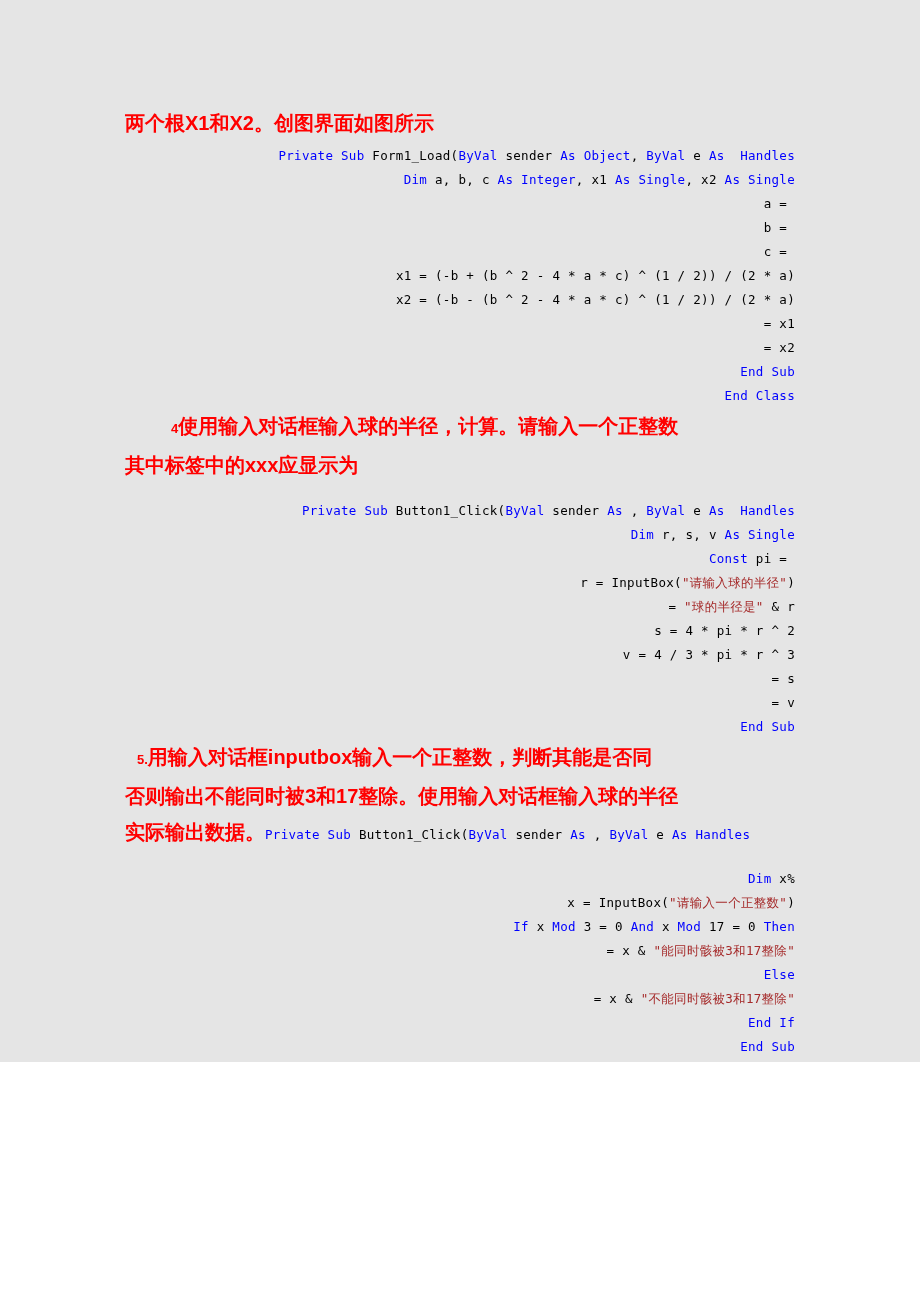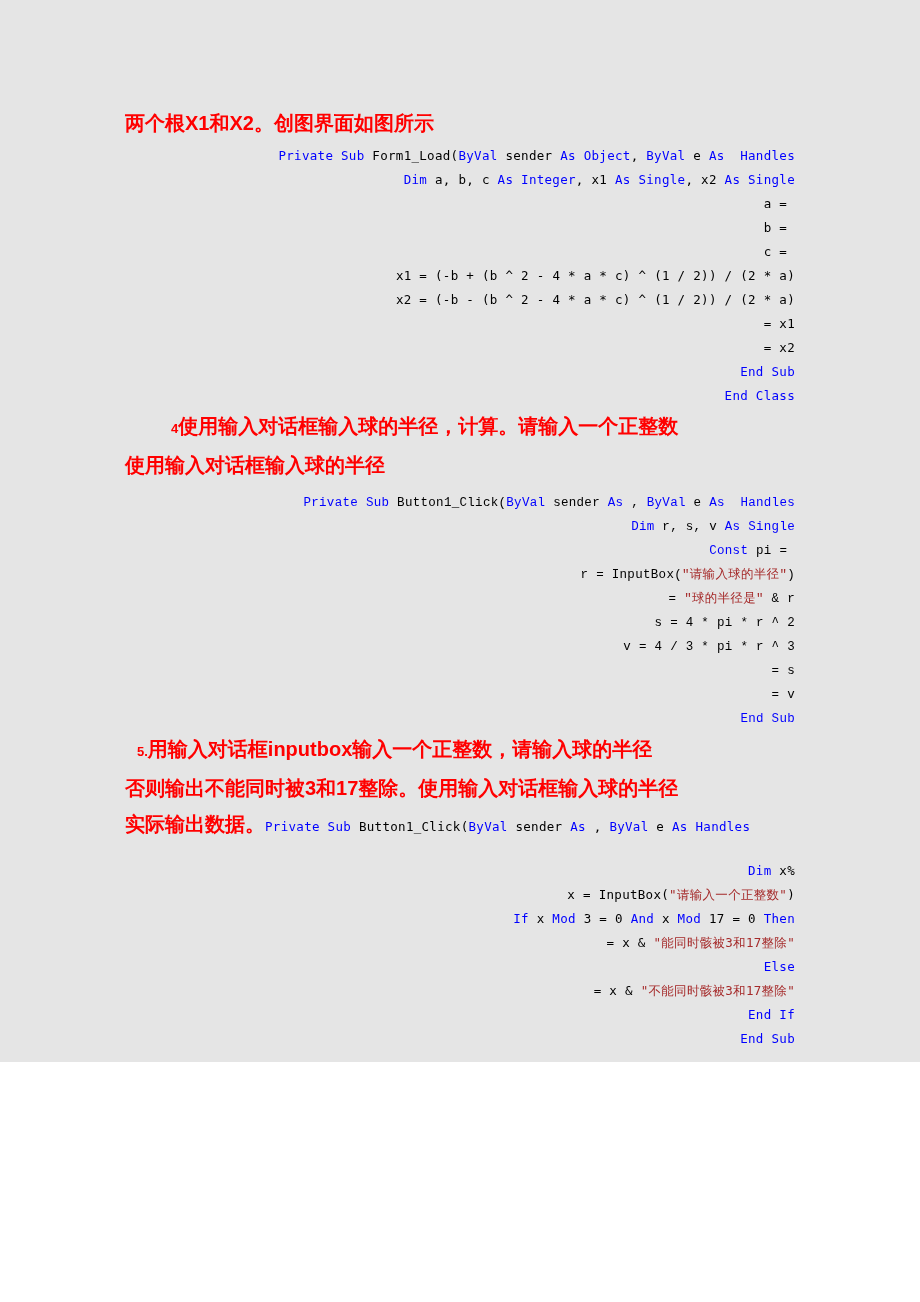--- a/index.html
+++ b/index.html
@@ -63,21 +63,21 @@
     color: #000000;
     white-space: pre;
     margin: 0;
     letter-spacing: 0.3px;
     text-align: right;
   }
   .code .kw { color: #0000ff; }
   .code .str { color: #a52a2a; }
   .code-block { margin: 0; padding: 0; }
   .cb1 { margin-top: 6px; }
-  .cb2 { margin-top: 8px; font-family: Liberation Mono, monospace; }
+  .cb2 { margin-top: 16px; }
   .cb3 { margin-top: 14px; }
 
   
   .inline-code {
     font-family: "DejaVu Sans Mono", "Liberation Mono", monospace;
     font-size: 12.5px;
     color: #000000;
     font-weight: normal;
     letter-spacing: 0.3px;
     vertical-align: baseline;
@@ -93,25 +93,25 @@
 
 <div class="page">
   <div class="content">
 
     <p class="head h-top">两个根X1和X2。创图界面如图所示</p>
 
     <div class="code code-block cb1"><div><span class="kw">Private Sub </span><span>Form1_Load(</span><span class="kw">ByVal </span><span>sender </span><span class="kw">As Object</span><span>, </span><span class="kw">ByVal </span><span>e </span><span class="kw">As </span><span> </span><span class="kw">Handles</span></div><div><span>    </span><span class="kw">Dim </span><span>a, b, c </span><span class="kw">As Integer</span><span>, x1 </span><span class="kw">As Single</span><span>, x2 </span><span class="kw">As Single</span></div><div><span>    a = </span></div><div><span>    b = </span></div><div><span>    c = </span></div><div><span>    x1 = (-b + (b ^ 2 - 4 * a * c) ^ (1 / 2)) / (2 * a)</span></div><div><span>    x2 = (-b - (b ^ 2 - 4 * a * c) ^ (1 / 2)) / (2 * a)</span></div><div><span>     = x1</span></div><div><span>     = x2</span></div><div><span>    </span><span class="kw">End Sub</span></div><div><span class="kw">End Class</span></div></div>
 
     <p class="head h-indent"><span class="small-num">4</span><span>使用输入对话框输入球的半径，计算。请输入一个正整数</span></p>
 
-    <p class="head">使用输入对话框输入球的半径</p>
+    <p class="head">其中标签中的xxx应显示为</p>
 
     <div class="code code-block cb2"><div><span class="kw">Private Sub </span><span>Button1_Click(</span><span class="kw">ByVal </span><span>sender </span><span class="kw">As </span><span>, </span><span class="kw">ByVal </span><span>e </span><span class="kw">As </span><span> </span><span class="kw">Handles</span></div><div><span>    </span><span class="kw">Dim </span><span>r, s, v </span><span class="kw">As Single</span></div><div><span>    </span><span class="kw">Const </span><span>pi = </span></div><div><span>    r = InputBox(</span><span class="str">"请输入球的半径"</span><span>)</span></div><div><span>     = </span><span class="str">"球的半径是"</span><span> &amp; r</span></div><div><span>    s = 4 * pi * r ^ 2</span></div><div><span>    v = 4 / 3 * pi * r ^ 3</span></div><div><span>     = s</span></div><div><span>     = v</span></div><div><span>    </span><span class="kw">End Sub</span></div></div>
 
-    <p class="head h-indent2"><span class="small-num">5.</span><span>用输入对话框inputbox输入一个正整数，请输入球的半径</span></p>
+    <p class="head h-indent2"><span class="small-num">5.</span><span>用输入对话框inputbox输入一个正整数，判断其能是否同</span></p>
 
 
     <p class="head">否则输出不能同时被3和17整除。使用输入对话框输入球的半径</p>
 
     <p class="head"><span>实际输出数据。</span><span class="inline-code"><span class="kw">Private Sub </span><span>Button1_Click(</span><span class="kw">ByVal </span><span>sender </span><span class="kw">As </span><span>, </span><span class="kw">ByVal </span><span>e </span><span class="kw">As </span><span> </span><span class="kw">Handles</span></span></p>
 
     <div class="code code-block cb3"><div><span>    </span><span class="kw">Dim </span><span>x%</span></div><div><span>    x = InputBox(</span><span class="str">"请输入一个正整数"</span><span>)</span></div><div><span>    </span><span class="kw">If </span><span>x </span><span class="kw">Mod </span><span>3 = 0 </span><span class="kw">And </span><span>x </span><span class="kw">Mod </span><span>17 = 0 </span><span class="kw">Then</span></div><div><span>        = x &amp; </span><span class="str">"能同时骸被3和17整除"</span></div><div><span>    </span><span class="kw">Else</span></div><div><span>        = x &amp; </span><span class="str">"不能同时骸被3和17整除"</span></div><div><span>    </span><span class="kw">End If</span></div><div><span>  </span><span class="kw">End Sub</span></div></div>
 
     <p class="head lastline">3. 编写程序，在文本框中输出三位数中的所有素数。</p>
 

